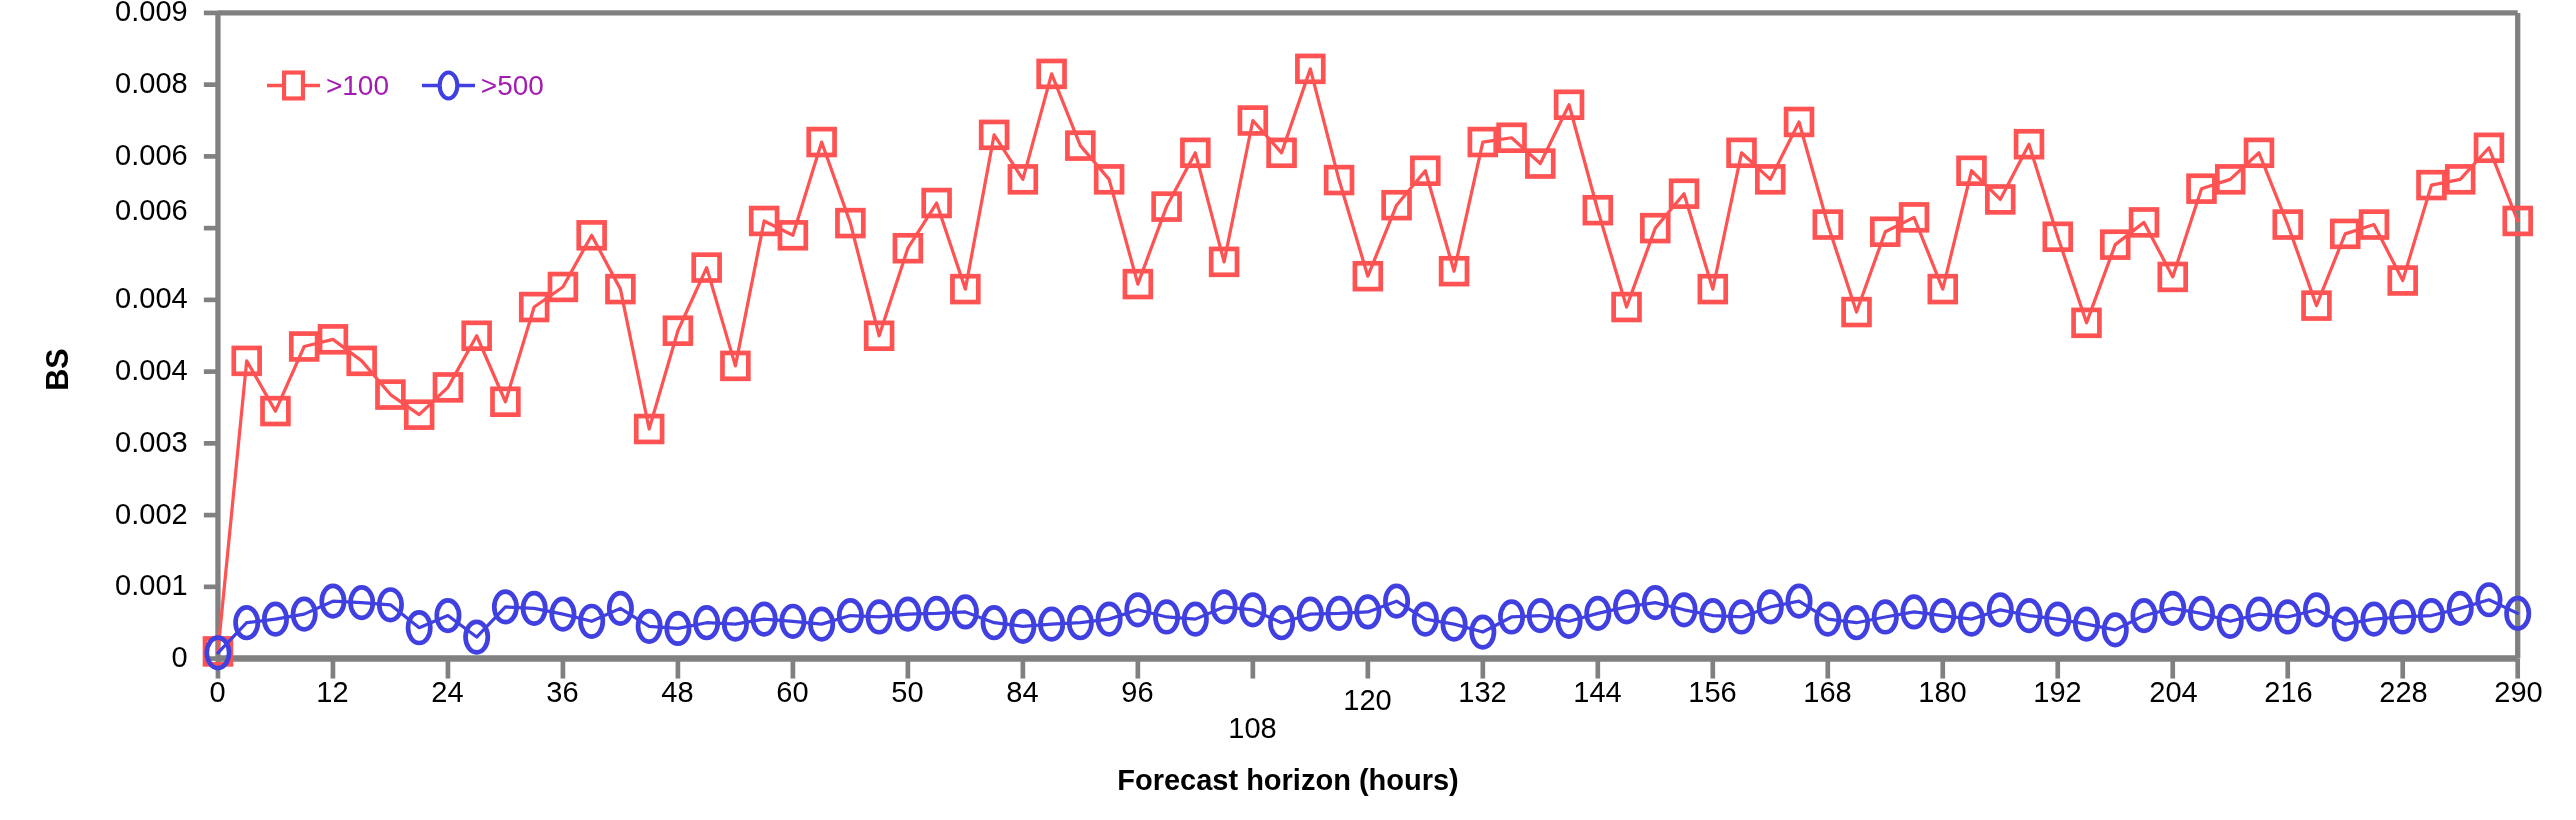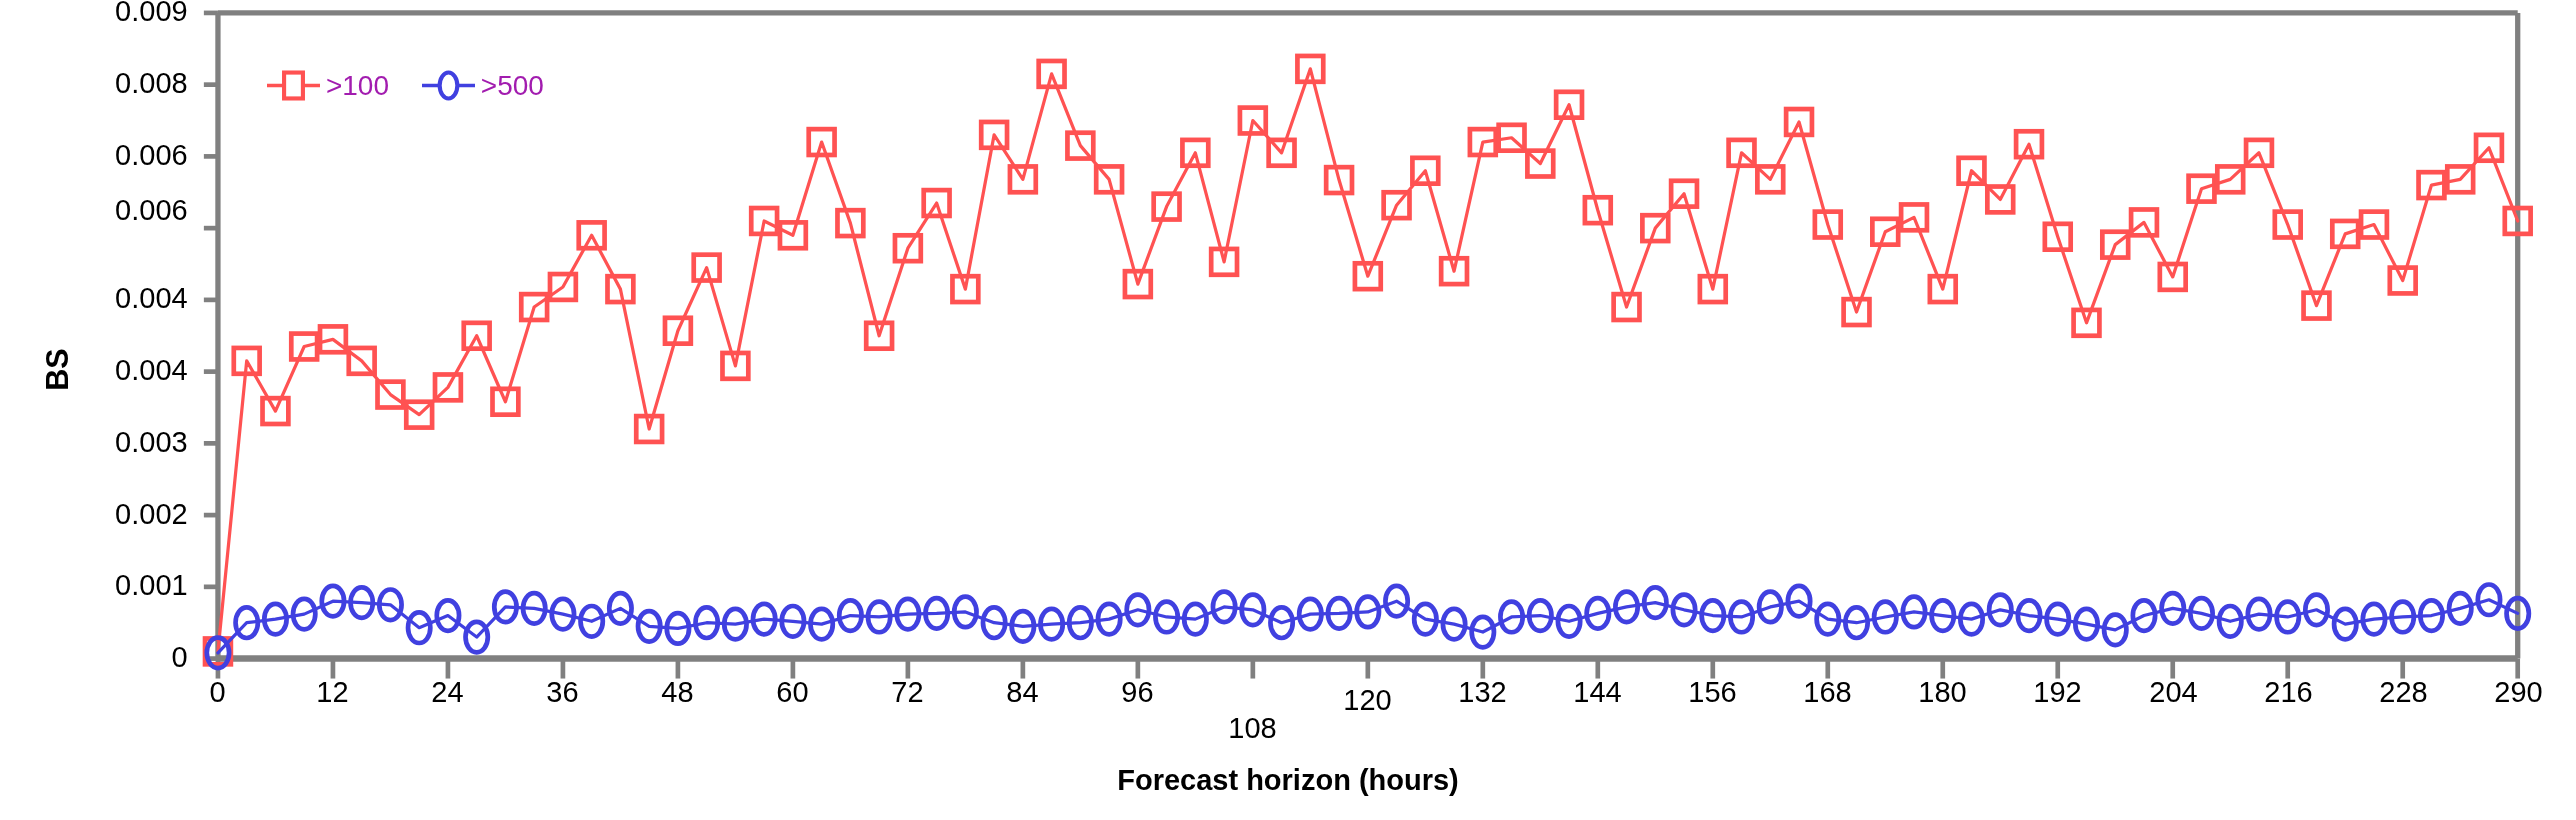--- a/index.html
+++ b/index.html
@@ -66,21 +66,21 @@
       <div class="y-tick-label" style="top: -2.9px;">0.009</div>
     </div>
 
   <div id="x-labels">
       <div class="x-tick-label" style="left: 159px; top: 678px;">0</div>
       <div class="x-tick-label" style="left: 274px; top: 678px;">12</div>
       <div class="x-tick-label" style="left: 389px; top: 678px;">24</div>
       <div class="x-tick-label" style="left: 504px; top: 678px;">36</div>
       <div class="x-tick-label" style="left: 619px; top: 678px;">48</div>
       <div class="x-tick-label" style="left: 734px; top: 678px;">60</div>
-      <div class="x-tick-label" style="left: 849px; top: 678px;">72</div>
+      <div class="x-tick-label" style="left: 849px; top: 678px;">50</div>
       <div class="x-tick-label" style="left: 964px; top: 678px;">84</div>
       <div class="x-tick-label" style="left: 1079px; top: 678px;">96</div>
       <div class="x-tick-label" style="left: 1194px; top: 714px;">108</div>
       <div class="x-tick-label" style="left: 1309px; top: 686px;">120</div>
       <div class="x-tick-label" style="left: 1424px; top: 678px;">132</div>
       <div class="x-tick-label" style="left: 1539px; top: 678px;">144</div>
       <div class="x-tick-label" style="left: 1654px; top: 678px;">156</div>
       <div class="x-tick-label" style="left: 1769px; top: 678px;">168</div>
       <div class="x-tick-label" style="left: 1884px; top: 678px;">180</div>
       <div class="x-tick-label" style="left: 1999px; top: 678px;">192</div>

